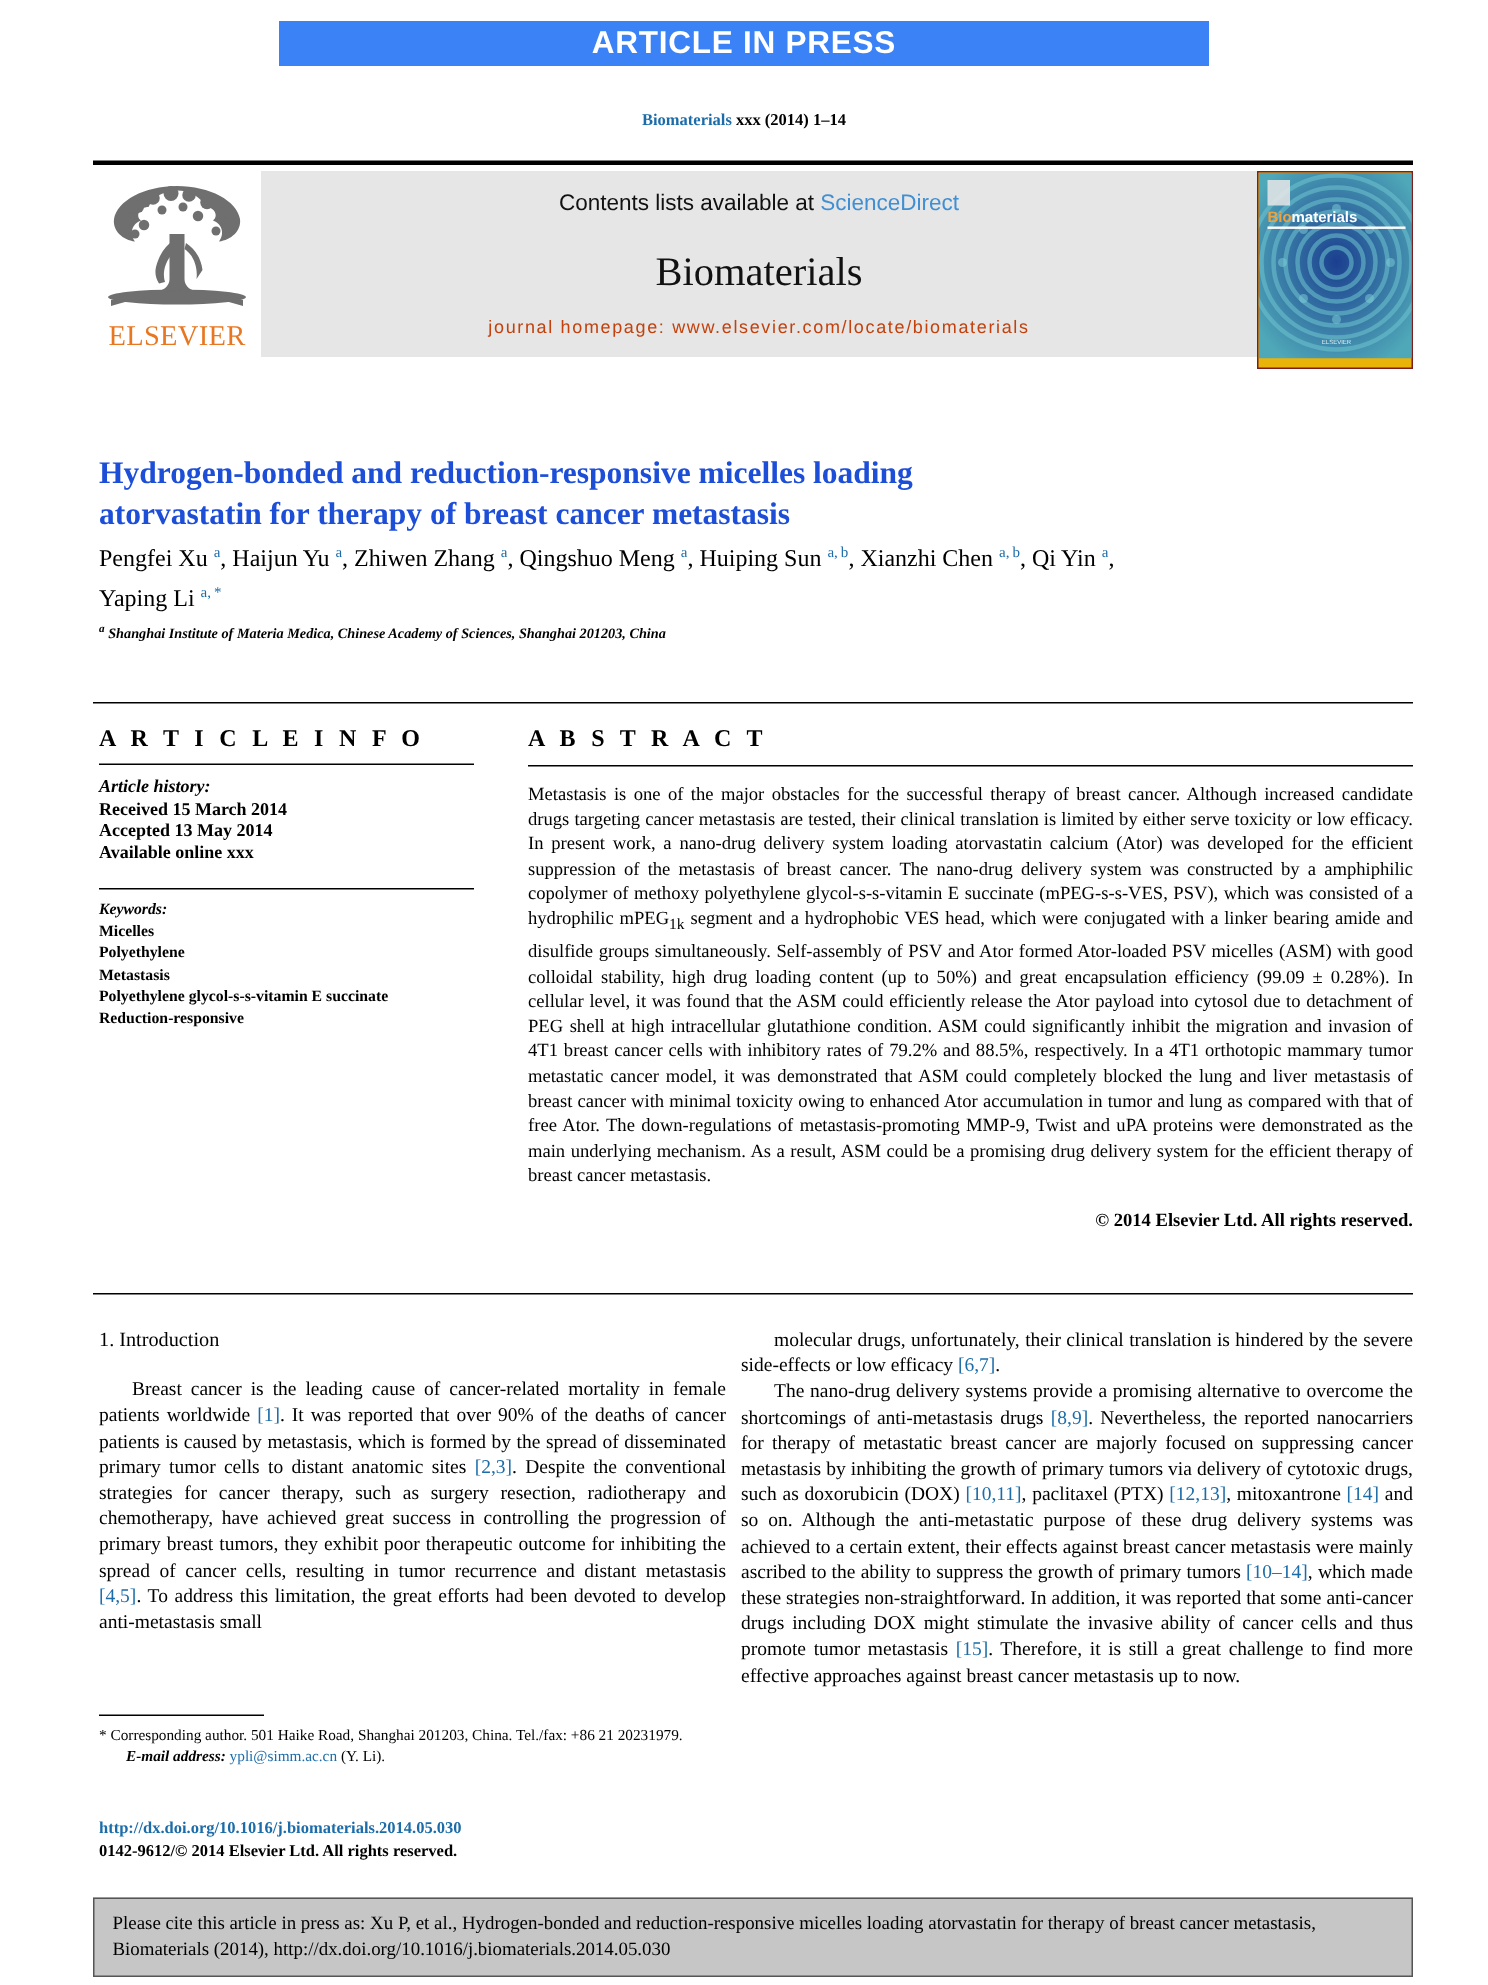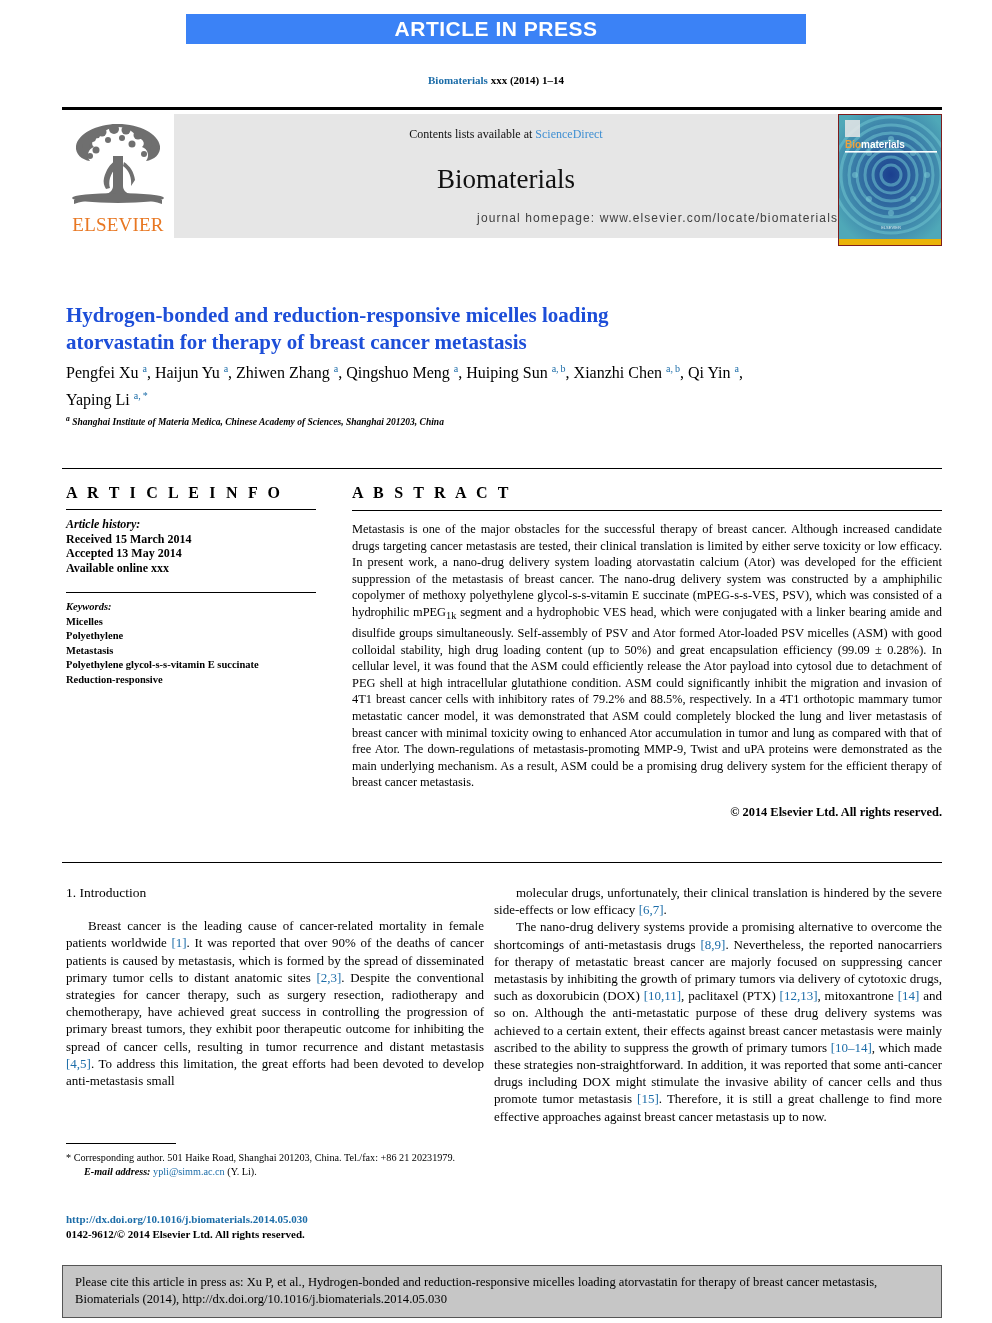--- a/index.html
+++ b/index.html
@@ -89,40 +89,40 @@
     flex: 1 1 auto;
     background: #e6e6e6;
     position: relative;
     display: flex;
     flex-direction: column;
     align-items: center;
     justify-content: flex-start;
   }
   .contents-line {
     margin-top: 13px;
-    font-family: Liberation Serif, serif;
-    font-size: 12px;
+    font-family: Liberation Sans, sans-serif;
+    font-size: 15px;
     color: #111;
   }
   .contents-line .sd { color: #3f8fd2; }
   .journal-name {
     margin-top: 22px;
     font-family: "Liberation Serif", serif;
     font-size: 27px;
     color: #111;
   }
   .homepage-line {
     position: absolute;
     bottom: 13px;
     left: 0; width: 100%;
-    text-align: right;
+    text-align: center;
     font-family: "Liberation Sans", sans-serif;
     font-size: 12px;
     letter-spacing: 1.1px;
-    color: #404040;
+    color: #c2410c;
   }
   .cover-thumb {
     flex: 0 0 104px;
     width: 104px;
     height: 132px;
     position: relative;
     overflow: hidden;
     background: #eab308;
     border: 1px solid #7f1d1d;
     box-sizing: border-box;

